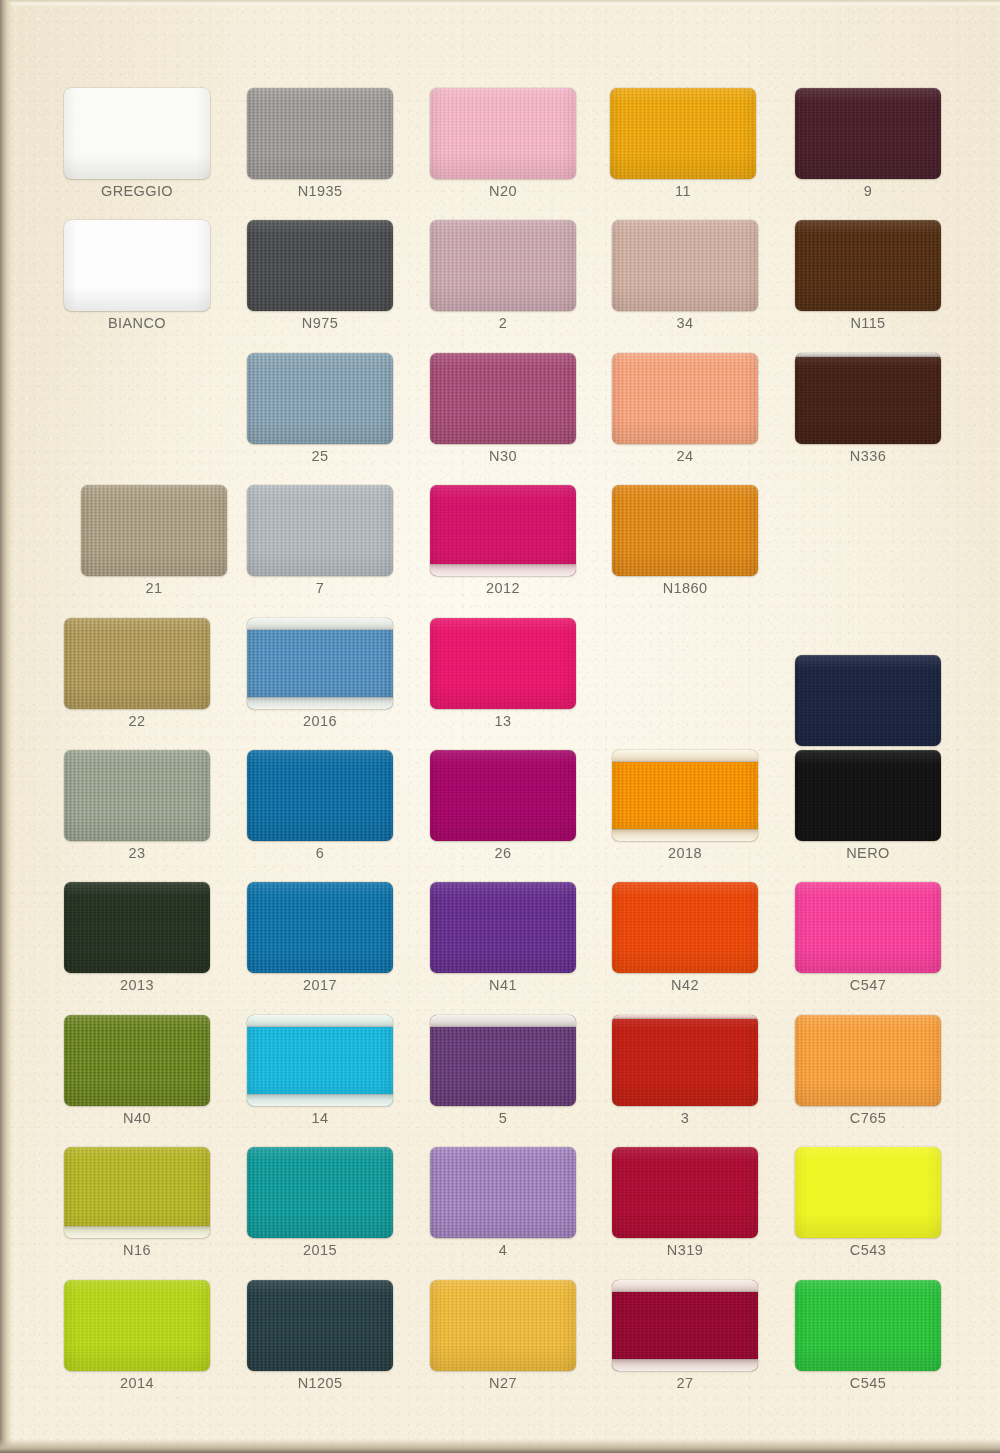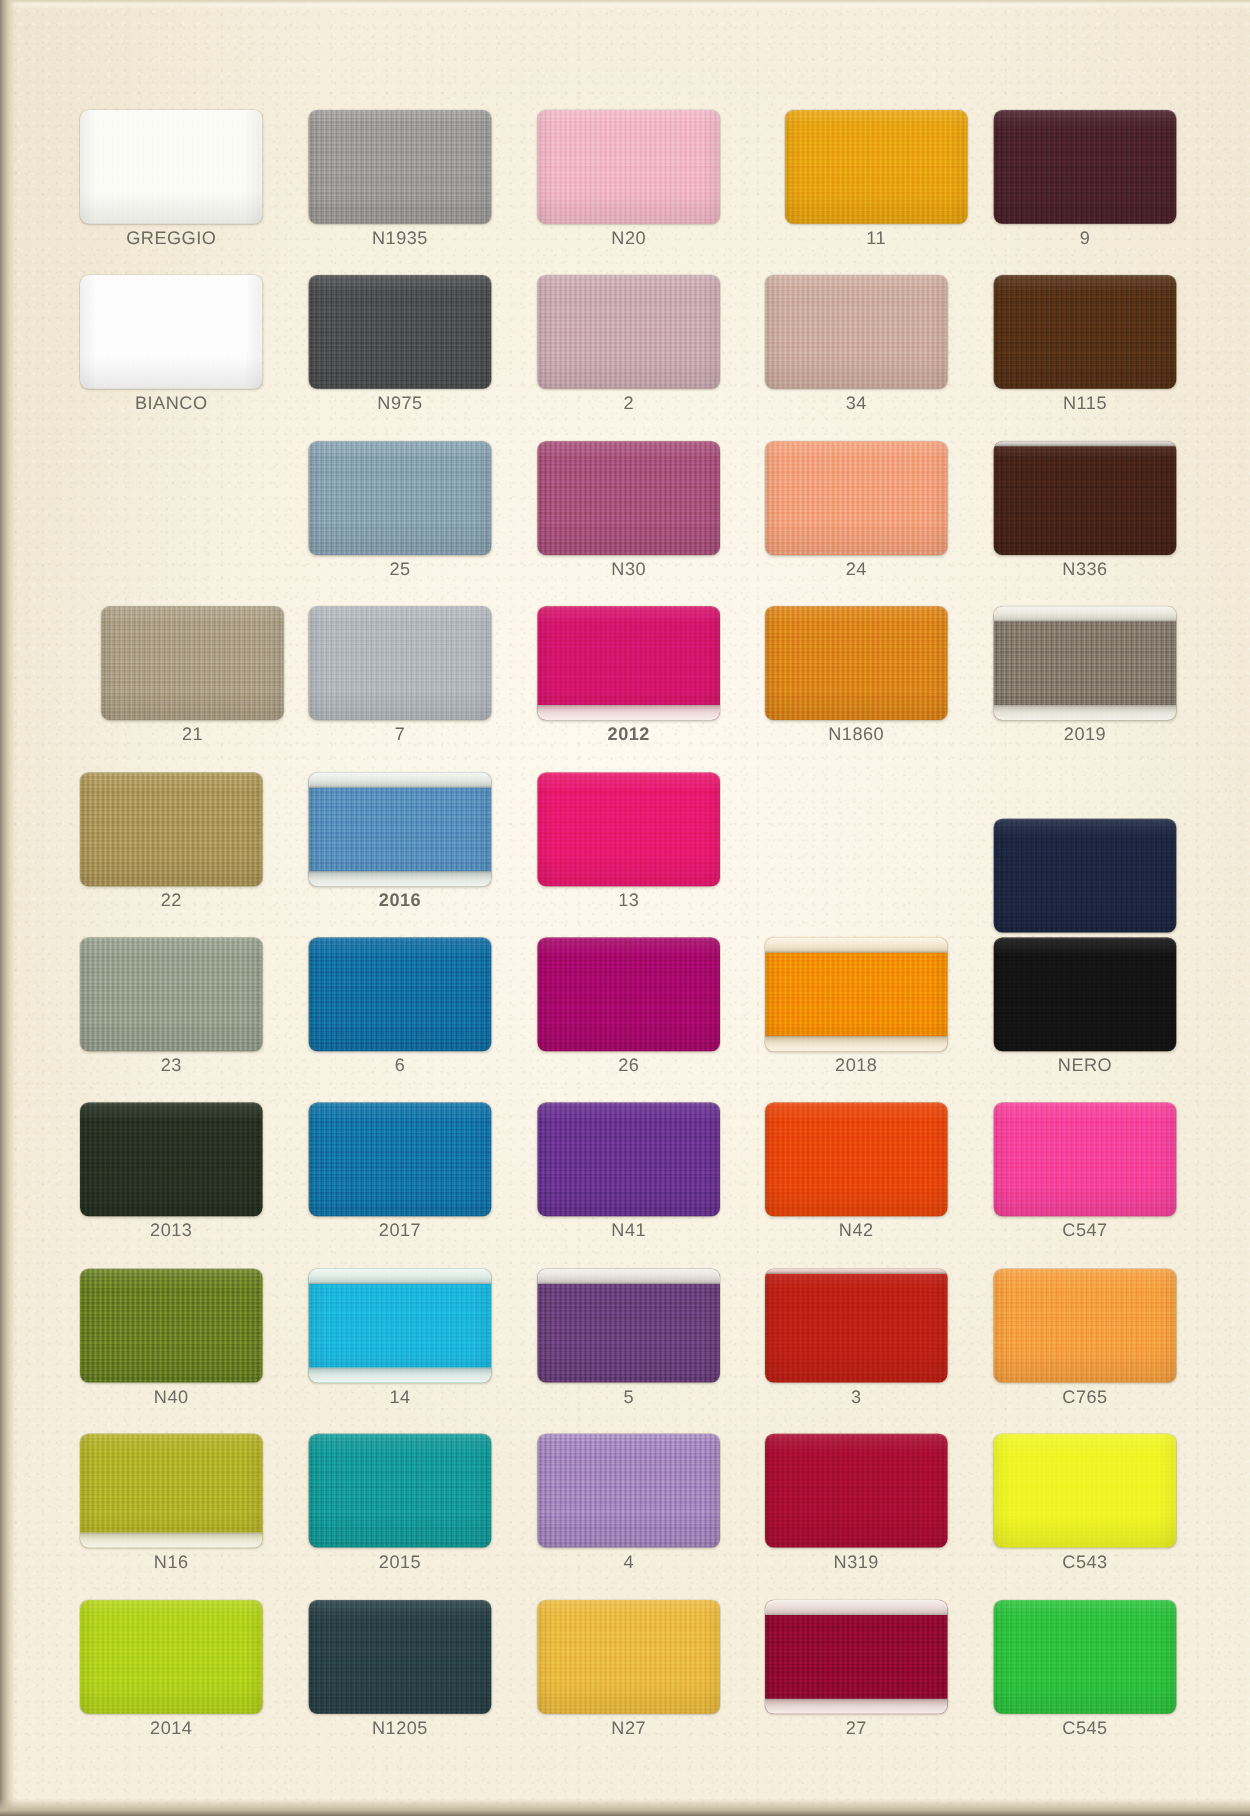--- a/index.html
+++ b/index.html
@@ -176,21 +176,21 @@
           </div>
           <div class="label" style="color: rgb(109, 106, 99);">N1935</div>
         </div>
         <div class="cell" style="left: 366px;">
           <div class="chip" style="background: rgb(240, 181, 198);">
             <div class="weave"></div>
             <div class="shade"></div>
           </div>
           <div class="label" style="color: rgb(109, 106, 99);">N20</div>
         </div>
-        <div class="cell" style="left: 564px;">
+        <div class="cell" style="left: 546px;">
           <div class="chip" style="background: rgb(233, 167, 18);">
             <div class="weave"></div>
             <div class="shade"></div>
           </div>
           <div class="label" style="color: rgb(109, 106, 99);">11</div>
         </div>
         <div class="cell" style="left: 731px;">
           <div class="chip" style="background: rgb(75, 34, 45);">
             <div class="weave"></div>
             <div class="shade"></div>
@@ -280,55 +280,46 @@
             <div class="shade"></div>
           </div>
           <div class="label" style="color: rgb(109, 106, 99);">7</div>
         </div>
         <div class="cell" style="left: 366px;">
           <div class="chip" style="background: rgb(212, 21, 107);">
             <div class="weave"></div>
             <div class="shade"></div>
             <div class="tape bot" style="bottom: -1px; height: 13px;"></div>
           </div>
-          <div class="label" style="color: rgb(109, 106, 99); font-weight: bold;">2012</div>
+          <div class="label" style="color: rgb(109, 106, 99);">2012</div>
         </div>
         <div class="cell" style="left: 548px;">
           <div class="chip" style="background: rgb(221, 138, 28);">
             <div class="weave"></div>
             <div class="shade"></div>
           </div>
           <div class="label" style="color: rgb(109, 106, 99);">N1860</div>
         </div>
-        <div class="cell" style="left: 731px;">
-          <div class="chip" style="background: rgb(133, 123, 110);">
+      </div>
+      <div class="row">
+        <div class="cell" style="left: 0px;">
+          <div class="chip" style="background: rgb(176, 155, 93);">
+            <div class="weave"></div>
+            <div class="shade"></div>
+          </div>
+          <div class="label" style="color: rgb(109, 106, 99);">22</div>
+        </div>
+        <div class="cell" style="left: 183px;">
+          <div class="chip" style="background: rgb(88, 145, 189);">
             <div class="weave"></div>
             <div class="shade"></div>
             <div class="tape" style="top: -1px; height: 13px;"></div>
             <div class="tape bot" style="bottom: -1px; height: 13px;"></div>
           </div>
-          <div class="label" style="color: rgb(109, 106, 99);">2019</div>
-        </div>
-      </div>
-      <div class="row">
-        <div class="cell" style="left: 0px;">
-          <div class="chip" style="background: rgb(176, 155, 93);">
-            <div class="weave"></div>
-            <div class="shade"></div>
-          </div>
-          <div class="label" style="color: rgb(109, 106, 99);">22</div>
-        </div>
-        <div class="cell" style="left: 183px;">
-          <div class="chip" style="background: rgb(88, 145, 189);">
-            <div class="weave"></div>
-            <div class="shade"></div>
-            <div class="tape" style="top: -1px; height: 13px;"></div>
-            <div class="tape bot" style="bottom: -1px; height: 13px;"></div>
-          </div>
-          <div class="label" style="color: rgb(109, 106, 99); font-weight: bold;">2016</div>
+          <div class="label" style="color: rgb(109, 106, 99);">2016</div>
         </div>
         <div class="cell" style="left: 366px;">
           <div class="chip" style="background: rgb(232, 25, 110);">
             <div class="weave"></div>
             <div class="shade"></div>
           </div>
           <div class="label" style="color: rgb(109, 106, 99);">13</div>
         </div>
         <div class="cell" style="left: 731px; margin-top: 37px;">
           <div class="chip" style="background: rgb(29, 39, 66);">

